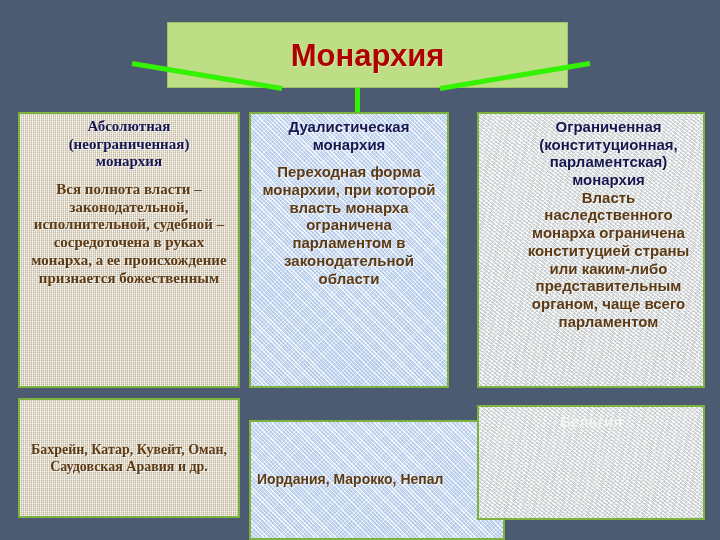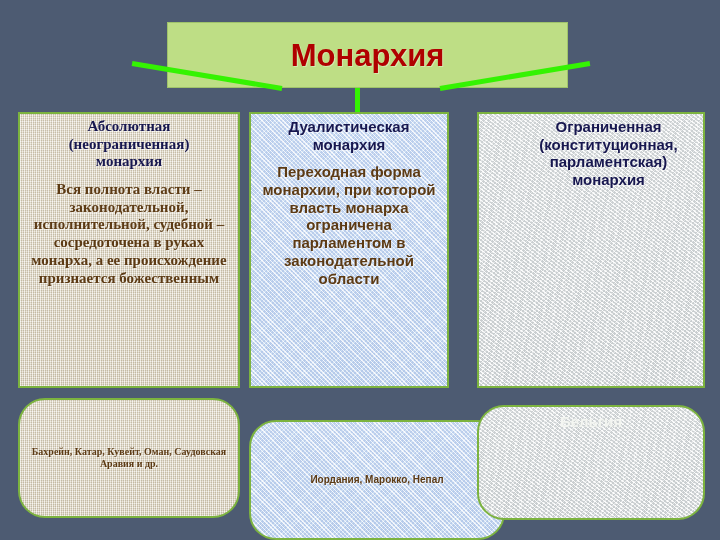--- a/index.html
+++ b/index.html
@@ -121,21 +121,21 @@
   .cell-body {
     font-size: 15px;
     font-weight: bold;
     color: #5c3a14;
     line-height: 1.18;
     text-shadow: 1px 1px 0 rgba(255,255,255,.5);
   }
   .cell-body.spaced { margin-top: 10px; }
 
   .cell-list {
-    font-size: 10px;
+    font-size: 14px;
     font-weight: bold;
     color: #5c3a14;
     line-height: 1.25;
     text-shadow: 1px 1px 0 rgba(255,255,255,.5);
   }
 
   .ghost {
     font-size: 15px;
     font-weight: bold;
     color: #f4f6f2;
@@ -149,22 +149,21 @@
   #cell-limited   { left: 477px; top: 112px; width: 228px; height: 276px; padding-left: 41px; }
 
   
   #cell-abs-ex    { left: 18px;  top: 398px; width: 222px; height: 120px; }
   #cell-dual-ex   { left: 249px; top: 420px; width: 256px; height: 120px; }
   #cell-lim-ex    { left: 477px; top: 405px; width: 228px; height: 115px; }
 
   #cell-abs-ex, #cell-dual-ex, #cell-lim-ex {
     display: flex;
     align-items: center;
-    justify-content: center;
-    border-radius: 27px;
+    justify-content: flex-start;
   }
   #cell-lim-ex { align-items: flex-start; padding-top: 6px; }
 </style>
 </head>
 <body>
 
 <div id="slide">
 
   <div class="title-box">
     <span class="title-text">Монархия</span>
@@ -191,20 +190,21 @@
     <div class="cell-body spaced">Переходная форма монархии, при которой власть монарха ограничена парламентом в законодательной области</div>
   </div>
 
   <div class="cell tex-stone" id="cell-limited">
     <div class="cell-head">
       <div>Ограниченная</div>
       <div>(конституционная,</div>
       <div>парламентская)</div>
       <div>монархия</div>
     </div>
+    <div class="cell-body">Власть наследственного монарха ограничена конституцией страны или каким-либо представительным органом, чаще всего парламентом</div>
   </div>
 
   <div class="cell tex-burlap" id="cell-abs-ex">
     <div class="cell-list">Бахрейн, Катар, Кувейт, Оман, Саудовская Аравия и др.</div>
   </div>
 
   <div class="cell tex-blue" id="cell-dual-ex">
     <div class="cell-list">Иордания, Марокко, Непал</div>
   </div>
 

